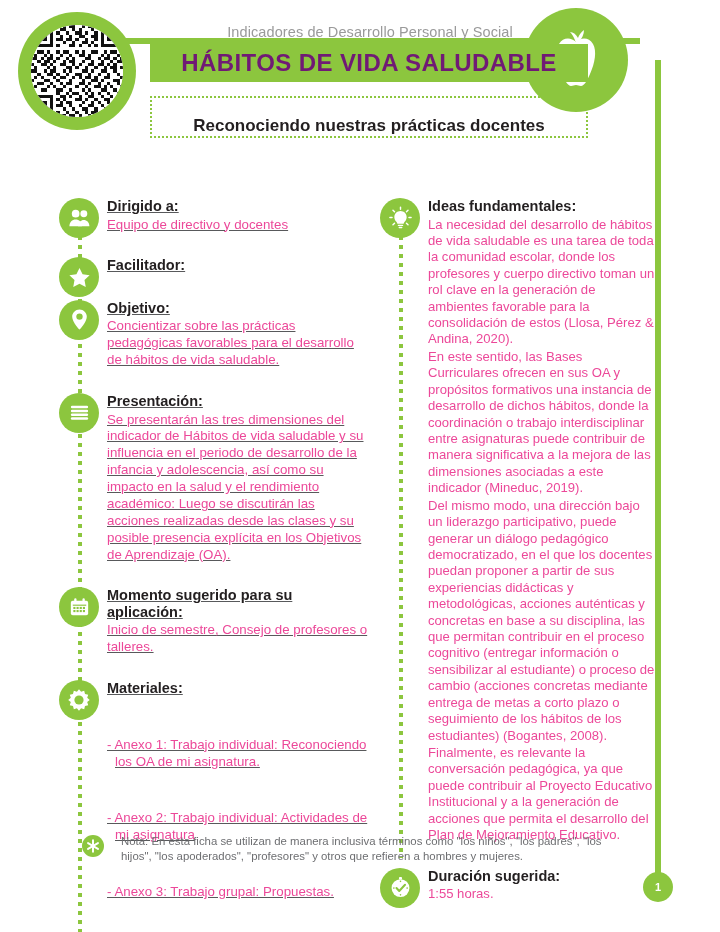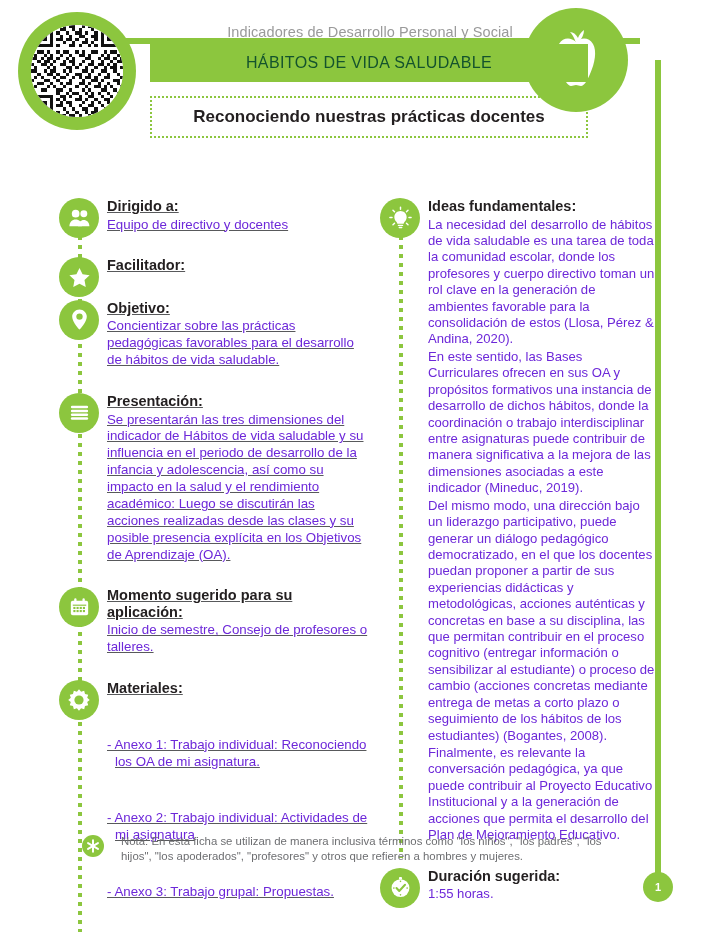--- a/index.html
+++ b/index.html
@@ -91,33 +91,33 @@
   
   .banner {
     position: absolute;
     left: 150px; top: 44px;
     width: 438px; height: 38px;
     background: #8cc63e;
     display: flex; align-items: center; justify-content: center;
     z-index: 5;
   }
   .banner-title {
-    color: #14532d;
-    font-weight: normal;
-    font-size: 16px;
+    color: #701a75;
+    font-weight: bold;
+    font-size: 24px;
     letter-spacing: .4px;
   }
 
   
   .subtitle-box {
     position: absolute;
     left: 150px; top: 96px;
     width: 438px; height: 42px;
     border: 2px dotted #8cc63e;
-    display: flex; align-items: center; justify-content: center;
+    display: flex; align-items: flex-end; justify-content: center;
     z-index: 5;
   }
   .subtitle-text {
     color: #231f20;
     font-weight: bold;
     font-size: 17px;
   }
 
   
   .col { position: absolute; top: 196px; }
@@ -152,21 +152,21 @@
     margin: 2px 0 2px 0;
     font-size: 14.5px;
     font-weight: bold;
     color: #231f20;
     line-height: 1.14;
   }
   .block p, .block li {
     margin: 0;
     font-size: 13.3px;
     line-height: 1.27;
-    color: #6d28d9;
+    color: #ec4899;
   }
   .block p + p { margin-top: 1px; }
   .block ul { margin: 0; padding: 0; list-style: none; }
   .block li { text-indent: -8px; padding-left: 8px; margin-top: 40px; }
   .spacer-md { height: 22px; }
 
   
   #col-right .block p { font-size: 13.1px; line-height: 1.255; }
 
   

